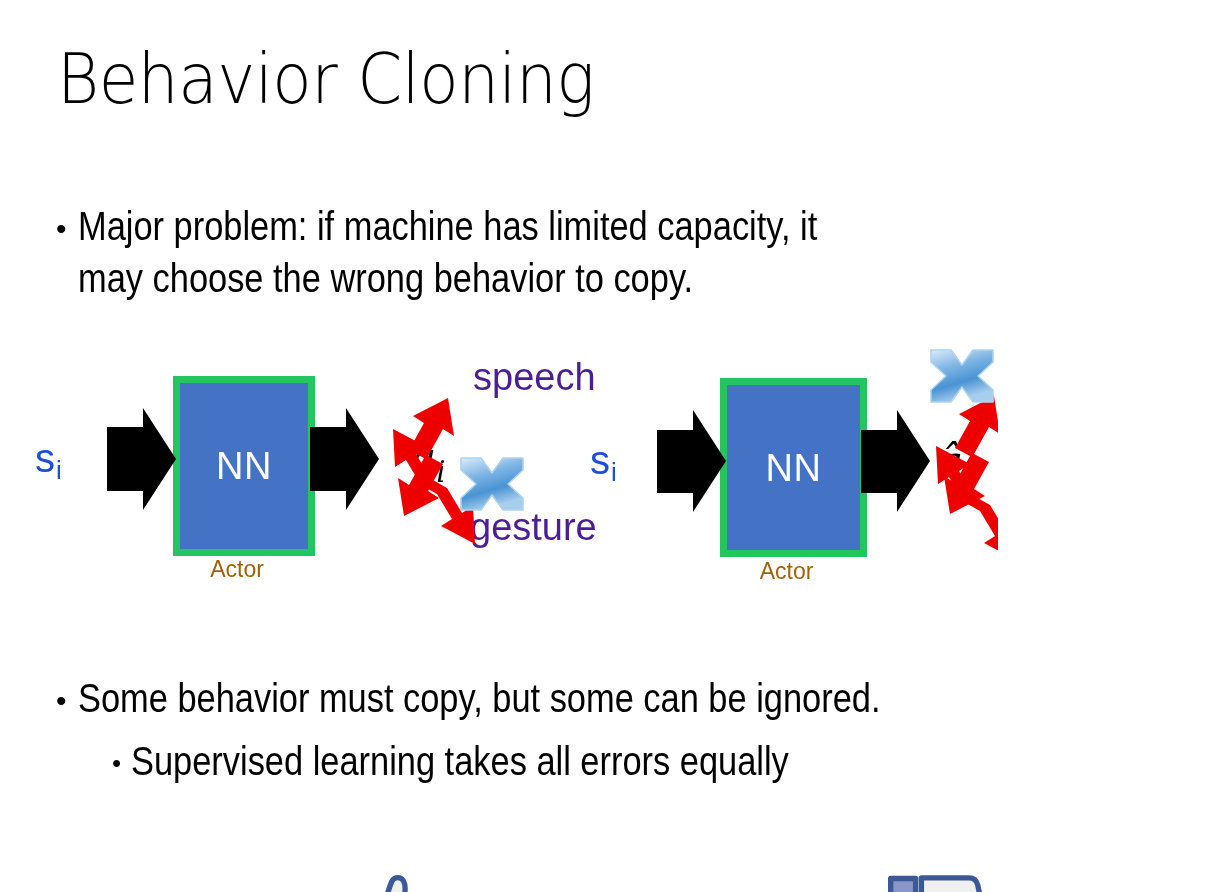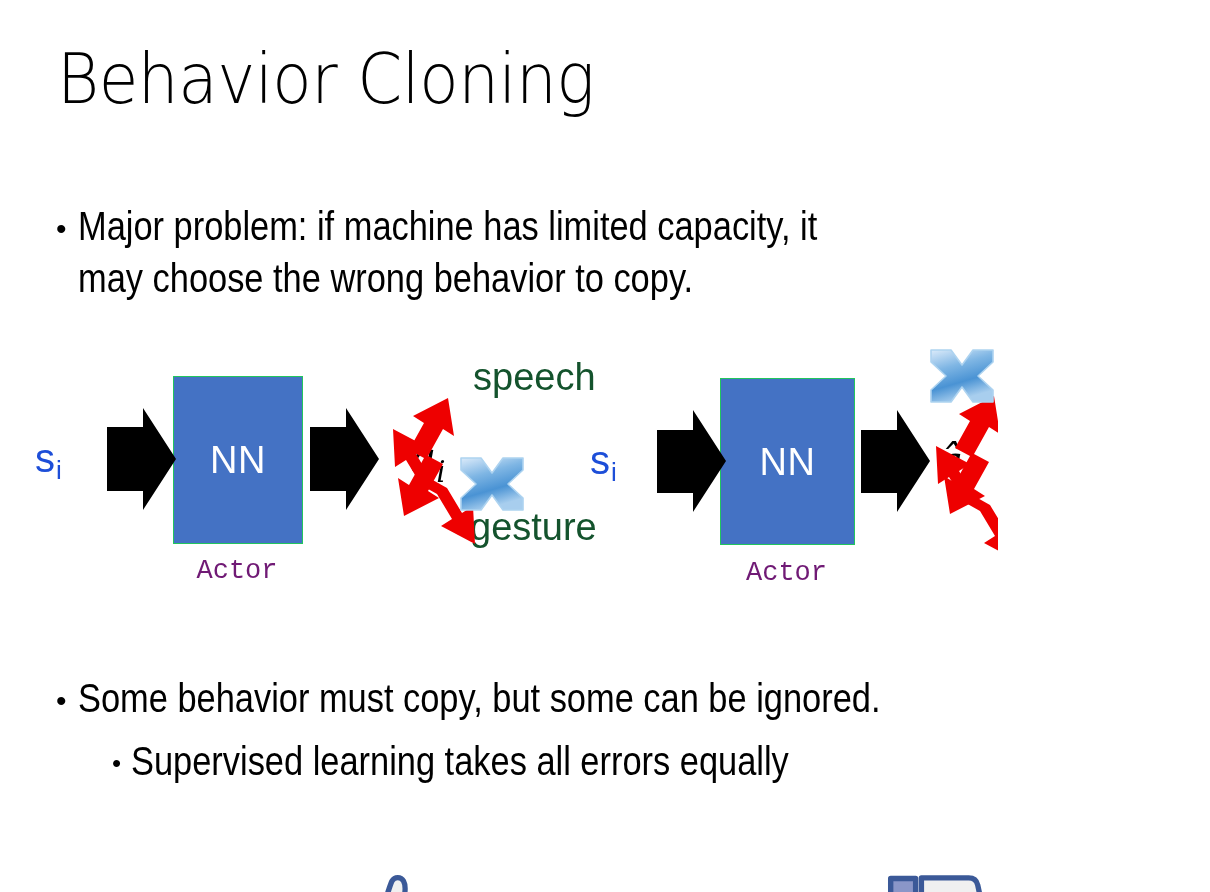--- a/index.html
+++ b/index.html
@@ -88,37 +88,37 @@
   }
   .state-label .sub {
     font-size: 26px;
     vertical-align: -0.28em;
     margin-left: 1px;
   }
 
   .nn-box {
     position: absolute;
     background: #4472C4;
-    border: 1px solid #22c55e;
+    border: 7px solid #22c55e;
     display: flex;
     align-items: center;
     justify-content: center;
   }
   .nn-label {
     color: #ffffff;
     font-family: "Liberation Sans", sans-serif;
     font-size: 38px;
     line-height: 1;
     letter-spacing: 0.5px;
   }
   .actor-label {
     position: absolute;
-    font-family: Liberation Mono, monospace;
-    font-size: 27px;
-    color: #701a75;
+    font-family: Liberation Sans, sans-serif;
+    font-size: 23px;
+    color: #a16207;
     line-height: 1;
     text-align: center;
   }
 
   .action-label {
     position: absolute;
     font-family: "DejaVu Serif", serif;
     font-style: italic;
     font-size: 44px;
     color: #000;
@@ -127,21 +127,21 @@
   }
   .action-label .sub {
     font-size: 29px;
     vertical-align: -0.30em;
   }
 
   .out-label {
     position: absolute;
     font-family: "Liberation Sans", sans-serif;
     font-size: 38px;
-    color: #14532d;
+    color: #4c1d95;
     line-height: 1;
     white-space: nowrap;
   }
 
   .svg-layer {
     position: absolute;
     left: 0; top: 0;
     width: 600px;
     height: 300px;
     overflow: visible;

